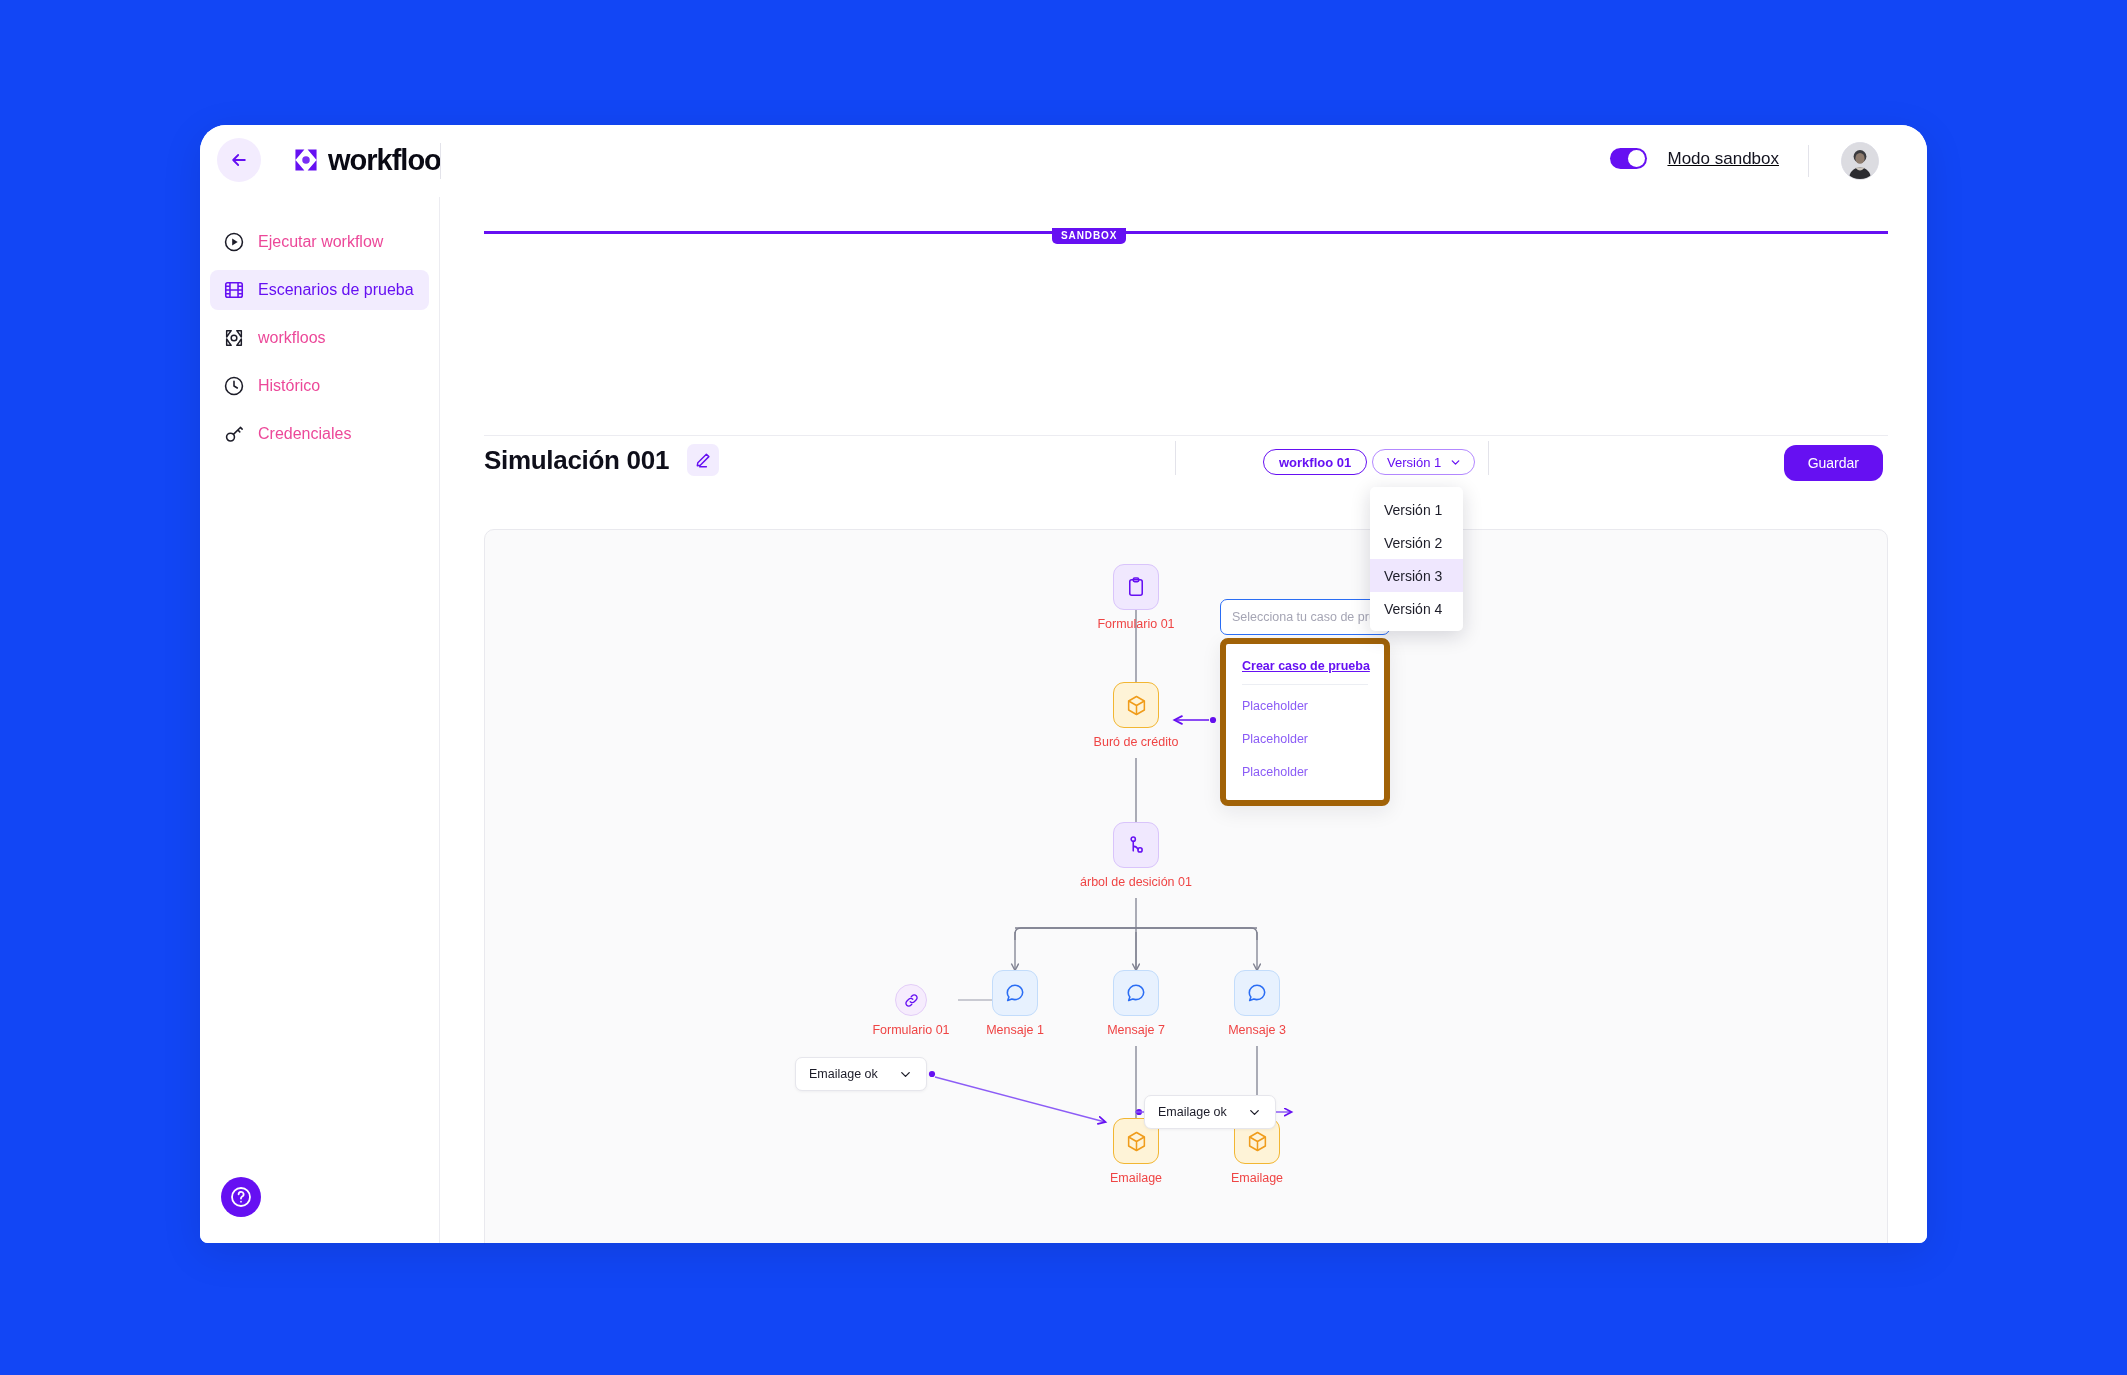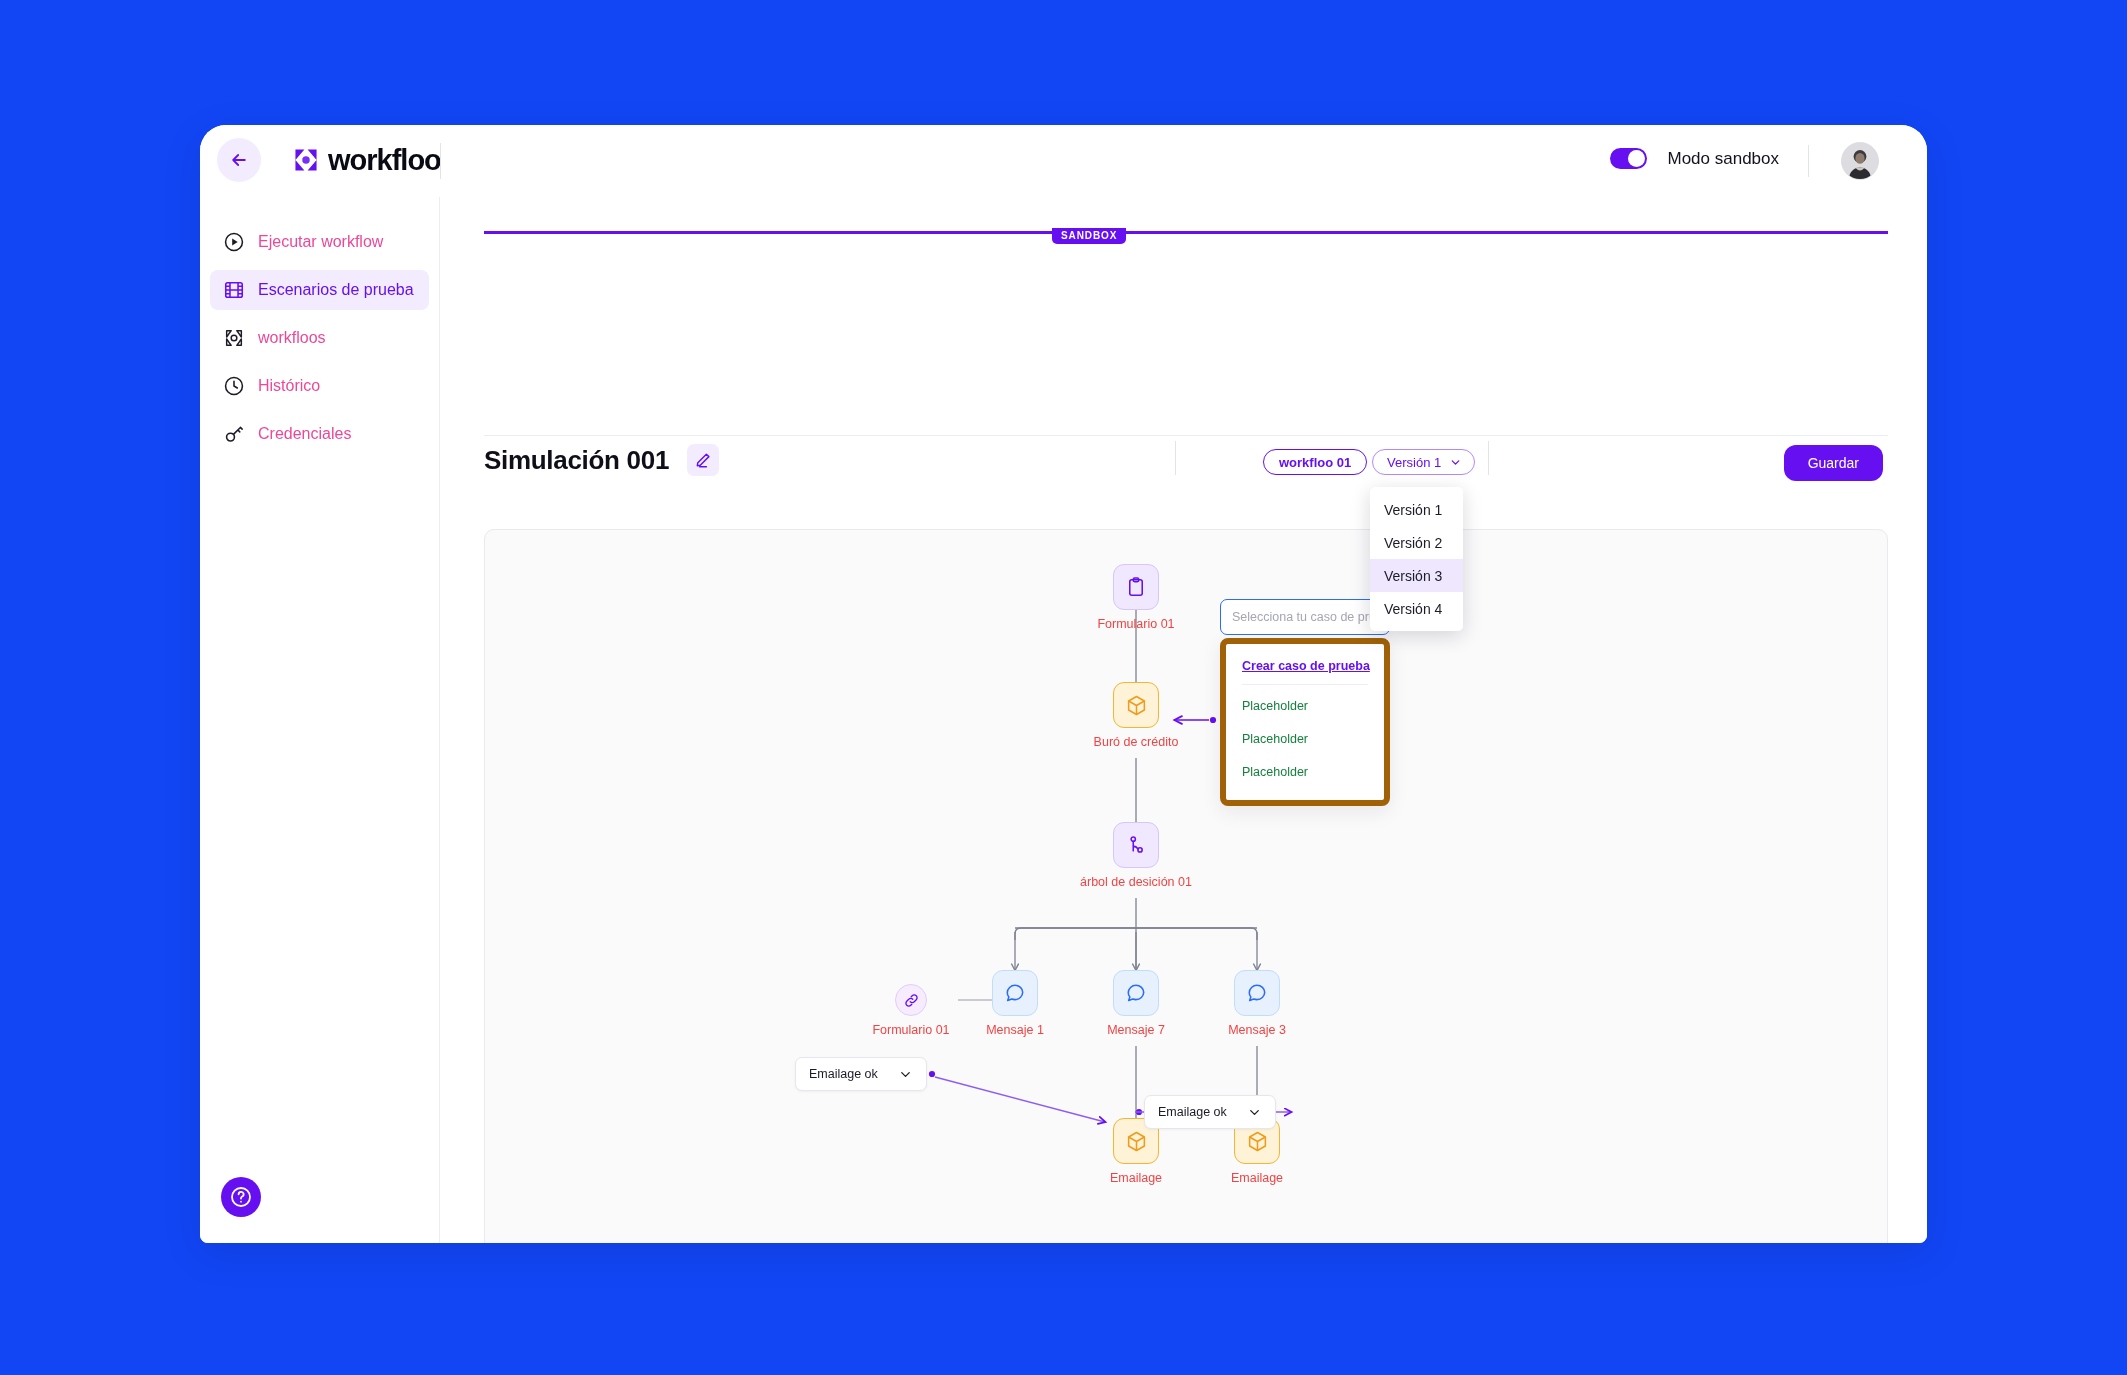--- a/index.html
+++ b/index.html
@@ -82,20 +82,21 @@
     background: #e3e3ea;
   }
 
   .sandbox-toggle-wrap {
     position: absolute;
     right: 148px;
     top: 23px;
     display: flex;
     align-items: center;
     gap: 20px;
+    text-decoration: underline;
   }
   .toggle {
     width: 37px;
     height: 21px;
     border-radius: 11px;
     background: #6610f2;
     position: relative;
     cursor: pointer;
     flex: none;
   }
@@ -439,21 +440,21 @@
     height: 1px;
     background: #eceef3;
     margin: 0 16px 4px 16px;
   }
   .ph-item {
     height: 33px;
     display: flex;
     align-items: center;
     padding-left: 16px;
     font-size: 12.5px;
-    color: #15803d;
+    color: #8b5cf6;
     cursor: pointer;
   }
 
   .mini-select {
     position: absolute;
     height: 34px;
     background: #fff;
     border: 1px solid #e6e6ec;
     border-radius: 7px;
     display: flex;

